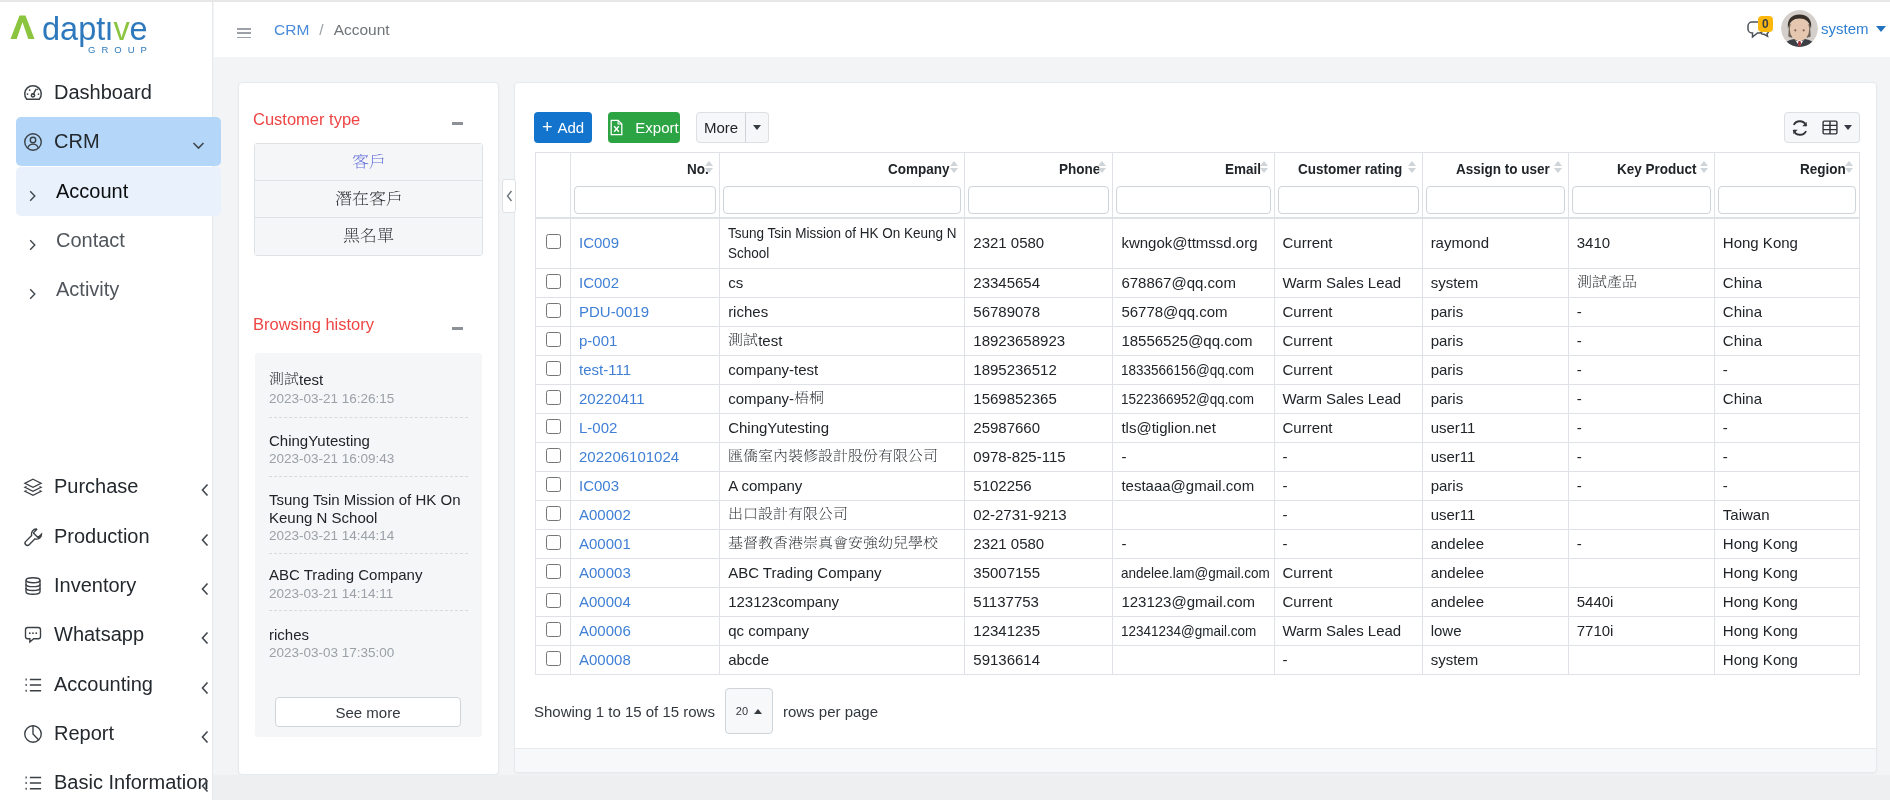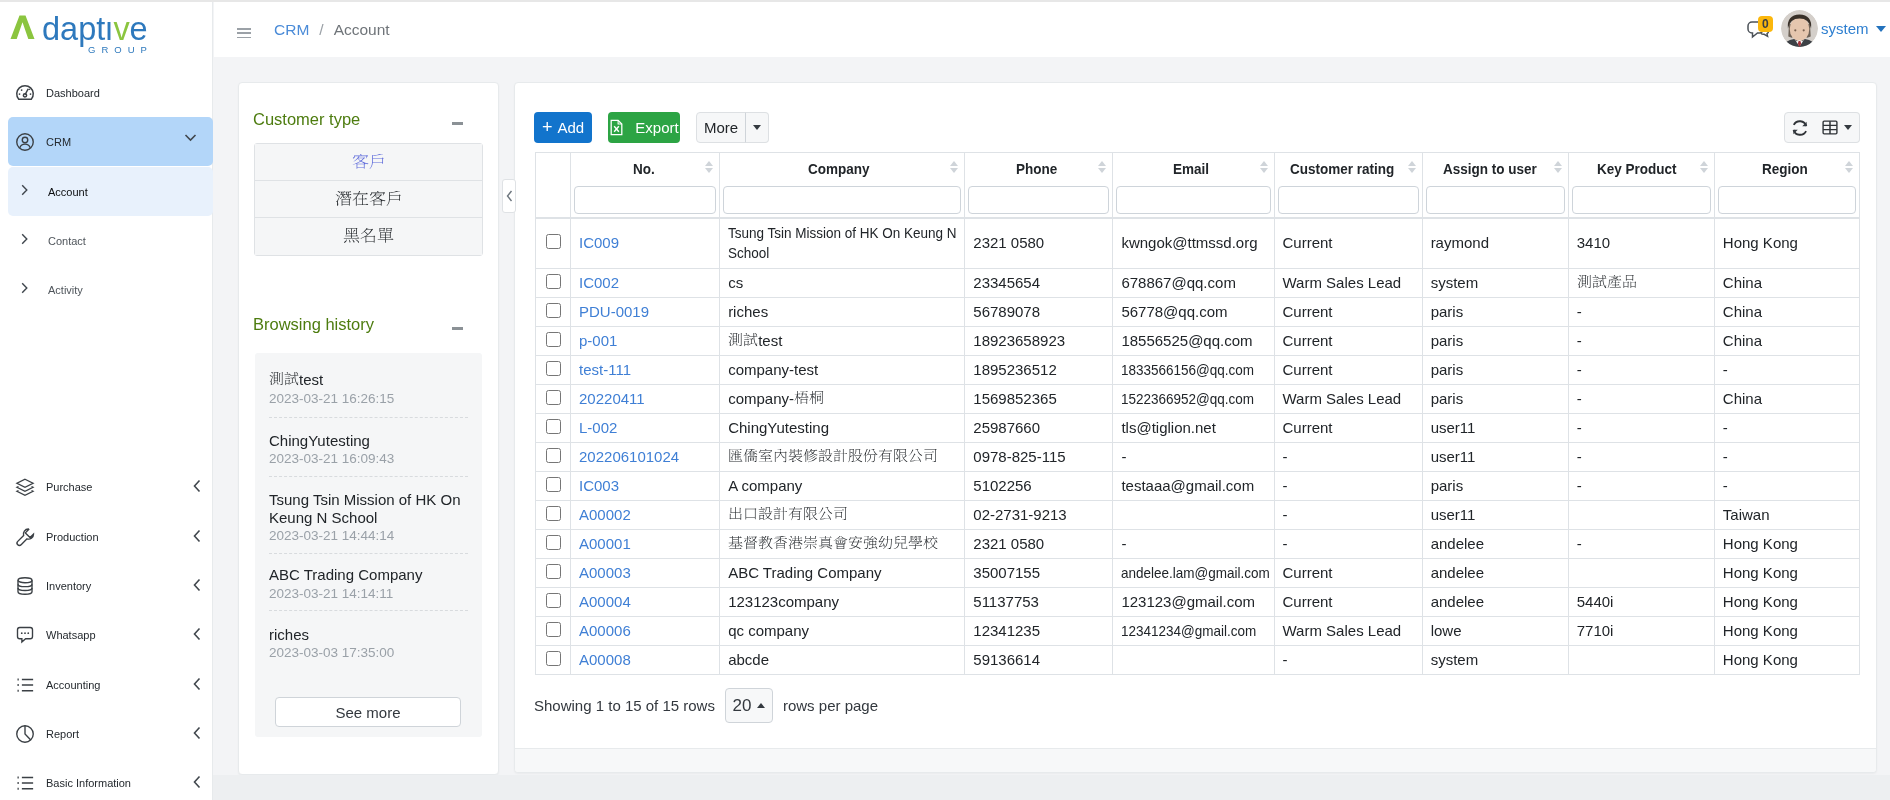--- a/index.html
+++ b/index.html
@@ -1,19 +1,19 @@
 <!DOCTYPE html>
 <html><head><meta charset="utf-8"><style>
 *{margin:0;padding:0;box-sizing:border-box}
 html,body{width:1890px;height:800px;overflow:hidden;font-family:"Liberation Sans",sans-serif;background:#f3f4f6}
 #topstrip{position:absolute;left:0;top:0;width:1890px;height:2px;background:#e7e7e7;z-index:50}
 
 #sidebar{position:absolute;left:0;top:0;width:213px;height:800px;background:#fff;border-right:1px solid #e7eaec;z-index:10}
 #logo{position:absolute;left:8px;top:8px}
-.mi{position:absolute;left:8px;width:205px;height:49px;display:flex;align-items:center;color:#24292e;font-size:11px}
+.mi{position:absolute;left:16px;width:205px;height:49px;display:flex;align-items:center;color:#24292e;font-size:20px}
 .mi .ic{position:absolute;left:7px;width:20px;height:20px;display:flex;align-items:center;justify-content:center}
 .mi .tx{position:absolute;left:38px;white-space:nowrap}
 .mi .chev{position:absolute;right:12px;top:17px}
 .mi.active{background:#b3d6f9;border-radius:5px}
 .mi.subactive{background:#e8f1fc;border-radius:5px}
 .mi.sub .arr{position:absolute;left:13px;top:17px}
 .mi.sub .tx{left:40px;color:#4f555b}
 .mi.sub.subactive .tx{color:#0b0d0f}
 
 #topbar{position:absolute;left:214px;top:2px;width:1676px;height:55px;background:#fff}
@@ -28,21 +28,21 @@
 #avatar{position:absolute;left:1567px;top:8px;width:37px;height:37px;border-radius:50%;overflow:hidden}
 #sysname{position:absolute;left:1607px;top:18px;color:#2e7fd0;font-size:15px}
 #sysname .car{display:inline-block;margin-left:7px;margin-bottom:2px;width:0;height:0;border-left:5.5px solid transparent;border-right:5.5px solid transparent;border-top:6.5px solid #2372bd;vertical-align:middle}
 
 #content{position:absolute;left:214px;top:57px;width:1676px;height:718px;background:#f3f4f6}
 #botstrip{position:absolute;left:0px;top:775px;width:1890px;height:25px;background:#edeff1}
 .card{position:absolute;background:#fff;border:1px solid #e7eaec;border-radius:4px;box-shadow:0 1px 2px rgba(0,0,0,.04)}
 #leftcard{left:24px;top:25px;width:261px;height:693px}
 #maincard{left:300px;top:25px;width:1363px;height:691px}
 #cardfoot{position:absolute;left:0;bottom:0;width:100%;height:24px;background:#f7f8f9;border-top:1px solid #e7eaec;border-radius:0 0 4px 4px}
-.ptitle{position:absolute;left:14px;font-size:16.5px;color:#4d7c0f}
+.ptitle{position:absolute;left:14px;font-size:16.5px;color:#ef4444}
 .pmin{position:absolute;right:35px;width:11px;height:2.5px;background:#8b9196}
 
 #ctlist{position:absolute;left:15px;top:60px;width:229px;border:1px solid #dfe2e5;border-radius:3px}
 .ctitem{height:37px;background:#f5f6f7;border-bottom:1px solid #dfe2e5;display:flex;align-items:center;justify-content:center;font-size:16px;color:#212529}
 .ctitem:last-child{border-bottom:none}
 
 #bhbox{position:absolute;left:16px;top:270px;width:227px;height:384px;background:#f5f6f7;border-radius:3px}
 .bh{position:absolute;left:14px;right:10px}
 .bh .n{font-size:15px;color:#212529;line-height:18px}
 .bh .t{font-size:13.5px;color:#9aa1a8}
@@ -56,34 +56,34 @@
 #btnexport{left:93px;top:29px;width:72px;background:#2ca444;color:#fff}
 #btnmore{left:181px;top:29px;width:50px;background:#f6f7f8;border:1px solid #dde0e3;color:#212529;border-radius:4px 0 0 4px}
 #btnmorec{left:230px;top:29px;width:24px;background:#f6f7f8;border:1px solid #dde0e3;border-left:1px solid #cfd4d9;color:#212529;border-radius:0 4px 4px 0}
 .downcar{width:0;height:0;border-left:4.5px solid transparent;border-right:4.5px solid transparent;border-top:5px solid #343a40}
 #btnrefresh{left:1269px;top:29px;width:31px;background:#f6f7f8;border:1px solid #dde0e3;border-radius:4px 0 0 4px;color:#343a40}
 #btncols{left:1299px;top:29px;width:46px;background:#f6f7f8;border:1px solid #dde0e3;border-left:none;border-radius:0 4px 4px 0;color:#343a40}
 
 #tblwrap{position:absolute;left:20px;top:69px;width:1324px}
 table{border-collapse:collapse;table-layout:fixed;width:1325px;font-size:15px;color:#212529}
 th,td{border:1px solid #dee2e6;overflow:hidden}
-thead tr.lbl th{height:32px;font-size:15px;text-align:center;padding:0 8px;position:relative;border-bottom:none}
+thead tr.lbl th{height:32px;font-size:15px;text-align:right;padding:0 8px;position:relative;border-bottom:none}
 thead tr.flt th{height:33px;padding:0 3px;border-top:none;border-bottom:2px solid #dee2e6;vertical-align:top}
 thead input{width:100%;height:28px;border:1px solid #ced4da;border-radius:4px;display:block;margin-top:1px}
 td{height:29px;padding:3px 8px;line-height:20px;white-space:nowrap}
 td.ck,th.ck{text-align:center;padding:0}
 a.lnk{color:#3f7fd5;text-decoration:none}
 .sq{display:inline-block;transform:scaleX(0.9);transform-origin:0 50%;white-space:nowrap}
 .sort{position:absolute;right:6px;top:8px}
 .sort div{width:0;height:0;border-left:4px solid transparent;border-right:4px solid transparent}
 .sort .u{border-bottom:5px solid #cfd4d9;margin-bottom:2px}
 .sort .d{border-top:5px solid #cfd4d9}
 input[type=checkbox]{width:15px;height:15px;accent-color:#fff;margin-top:2px}
 #showing{position:absolute;left:19px;top:605px;font-size:15px;color:#33383e;display:flex;align-items:center}
-#pgbtn{margin:0 10px;width:48px;height:35px;border:1px solid #cfd4d9;border-radius:4px;background:#f7f8f9;display:inline-flex;align-items:center;justify-content:center;font-size:17px;color:#33383e}
+#pgbtn{margin:0 10px;width:48px;height:46px;border:1px solid #cfd4d9;border-radius:4px;background:#f7f8f9;display:inline-flex;align-items:center;justify-content:center;font-size:11px;color:#33383e}
 .upcar{width:0;height:0;border-left:4.5px solid transparent;border-right:4.5px solid transparent;border-bottom:5px solid #343a40;margin-left:6px}
 </style></head>
 <body>
 <div id="topstrip"></div>
 <aside id="sidebar">
   <div id="logo"><svg width="155" height="50" viewBox="0 0 155 50">
         <path d="M2.5 31 L11.5 7.5 L17.5 7.5 L26.5 31 L20.3 31 L14.5 14.2 L8.7 31 Z" fill="#8bc53f"></path>
         <text x="34" y="32" font-family="Liberation Sans,sans-serif" font-size="32.5" fill="#2e79bd">dapt</text>
         <text x="96.5" y="32" font-family="Liberation Sans,sans-serif" font-size="32.5" fill="#2e79bd">ı</text>
         <text x="105.5" y="32" font-family="Liberation Sans,sans-serif" font-size="32.5" fill="#8bc53f">v</text>

